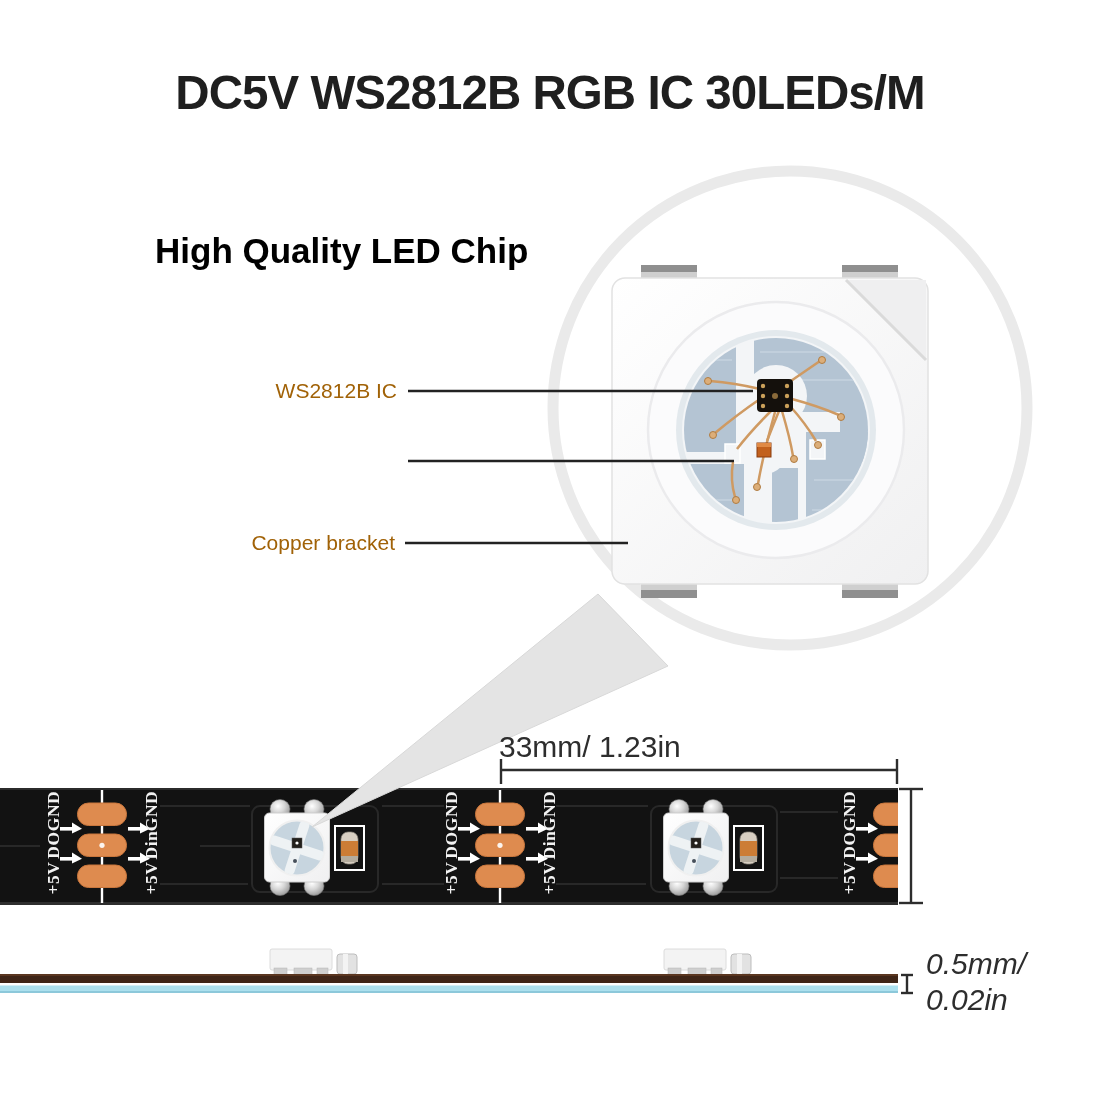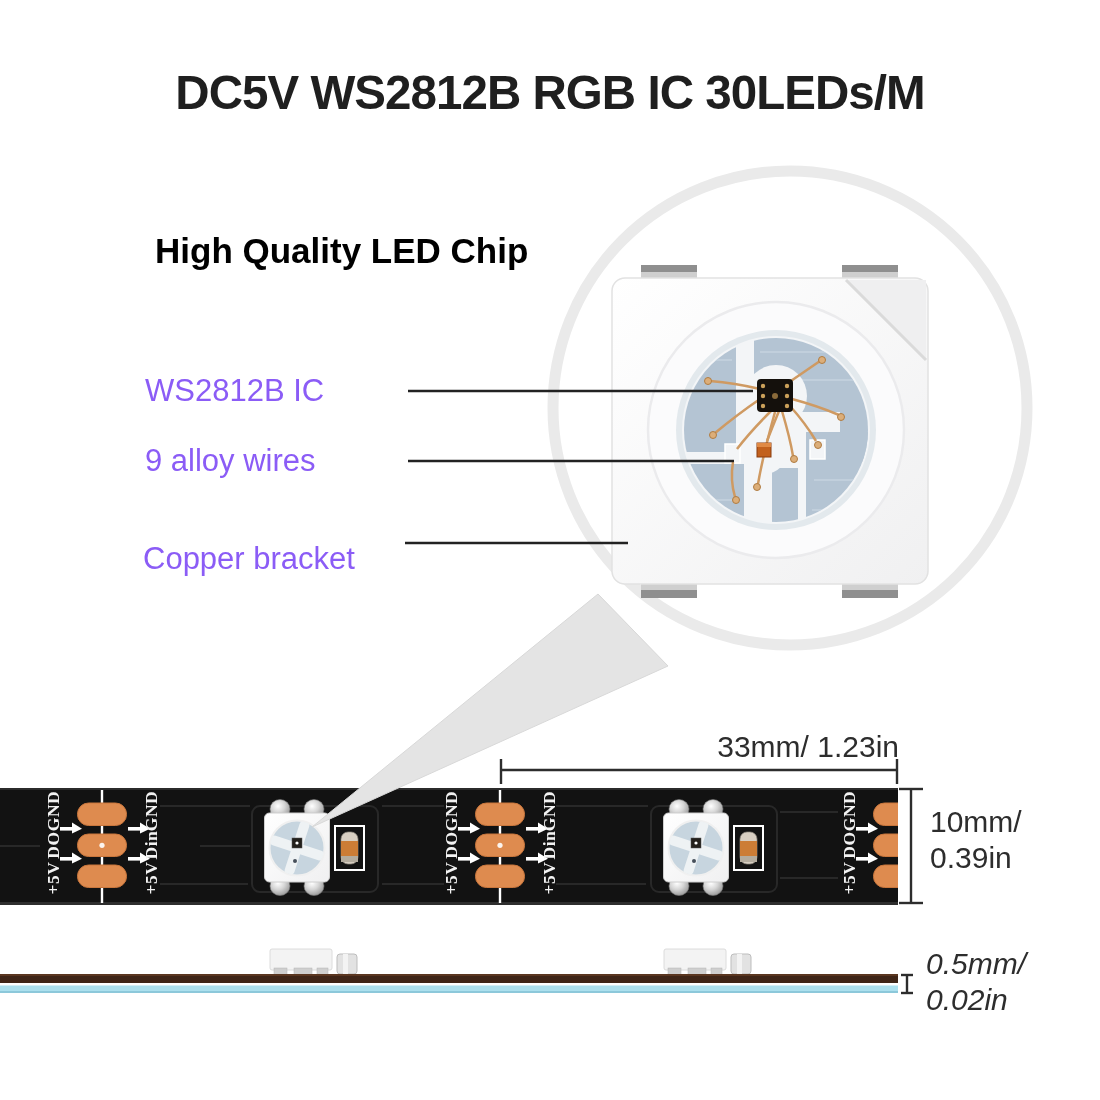--- a/index.html
+++ b/index.html
@@ -2,23 +2,23 @@
 <html><head>
 <meta charset="utf-8">
 <style>
   html,body{margin:0;padding:0;background:#ffffff;}
   body{font-family:"Liberation Sans", sans-serif;}
   .stage{position:relative;width:1100px;height:1100px;background:#fff;overflow:hidden;}
   .abs{position:absolute;}
   .title{left:0;top:64px;width:1100px;text-align:center;font-size:49px;font-weight:800;
          color:#1f1f1f;letter-spacing:-1px;transform:scaleX(0.97);}
   .subhead{left:155px;top:231px;font-size:35px;font-weight:bold;color:#000000;}
-  .callout-label{width:252px;font-size:31px;color:#8b5cf6;line-height:30px;}
+  .callout-label{width:252px;text-align:right;font-size:21px;color:#a16207;line-height:30px;}
   .dim-text{font-size:30px;color:#2d2d2d;line-height:36px;}
-  .dim-center{left:499px;top:729px;width:400px;text-align:right;}
+  .dim-center{left:499px;top:729px;width:400px;text-align:left;}
   svg text.padlab{font-family:"Liberation Serif", serif;font-weight:bold;font-size:17.5px;
                   fill:#f2f2f2;letter-spacing:.5px;}
 </style>
 </head>
 <body>
 
 <div class="stage">
 
   <svg class="abs" style="left:0;top:0" width="1100" height="1100" viewBox="0 0 1100 1100">
     <defs>
@@ -303,28 +303,23 @@
         <line x1="901" y1="993" x2="913" y2="993"></line>
       </g>
     </g>
   </svg>
 
   <div class="abs title">DC5V WS2812B RGB IC 30LEDs/M</div>
 
   <div class="abs subhead">High Quality LED Chip</div>
 
   <div class="abs callout-label" style="left:145px;top:376px;">WS2812B IC</div>
-  <div class="abs callout-label" style="left:145px;top:446px;">9 alloy wires</div>
-  <div class="abs callout-label" style="left:143px;top:544px;">Copper bracket</div>
+  <div class="abs callout-label" style="left:143px;top:528px;">Copper bracket</div>
 
   <div class="abs dim-text dim-center">33mm/ 1.23in</div>
 
-  <div class="abs dim-text" style="left:930px;top:804px;">
-    <span>10mm/</span><br>
-    <span>0.39in</span>
-  </div>
 
   <div class="abs dim-text" style="left:926px;top:946px;font-style:italic;">
     <span>0.5mm/</span><br>
     <span>0.02in</span>
   </div>
 
 </div>
 
 </body></html>

